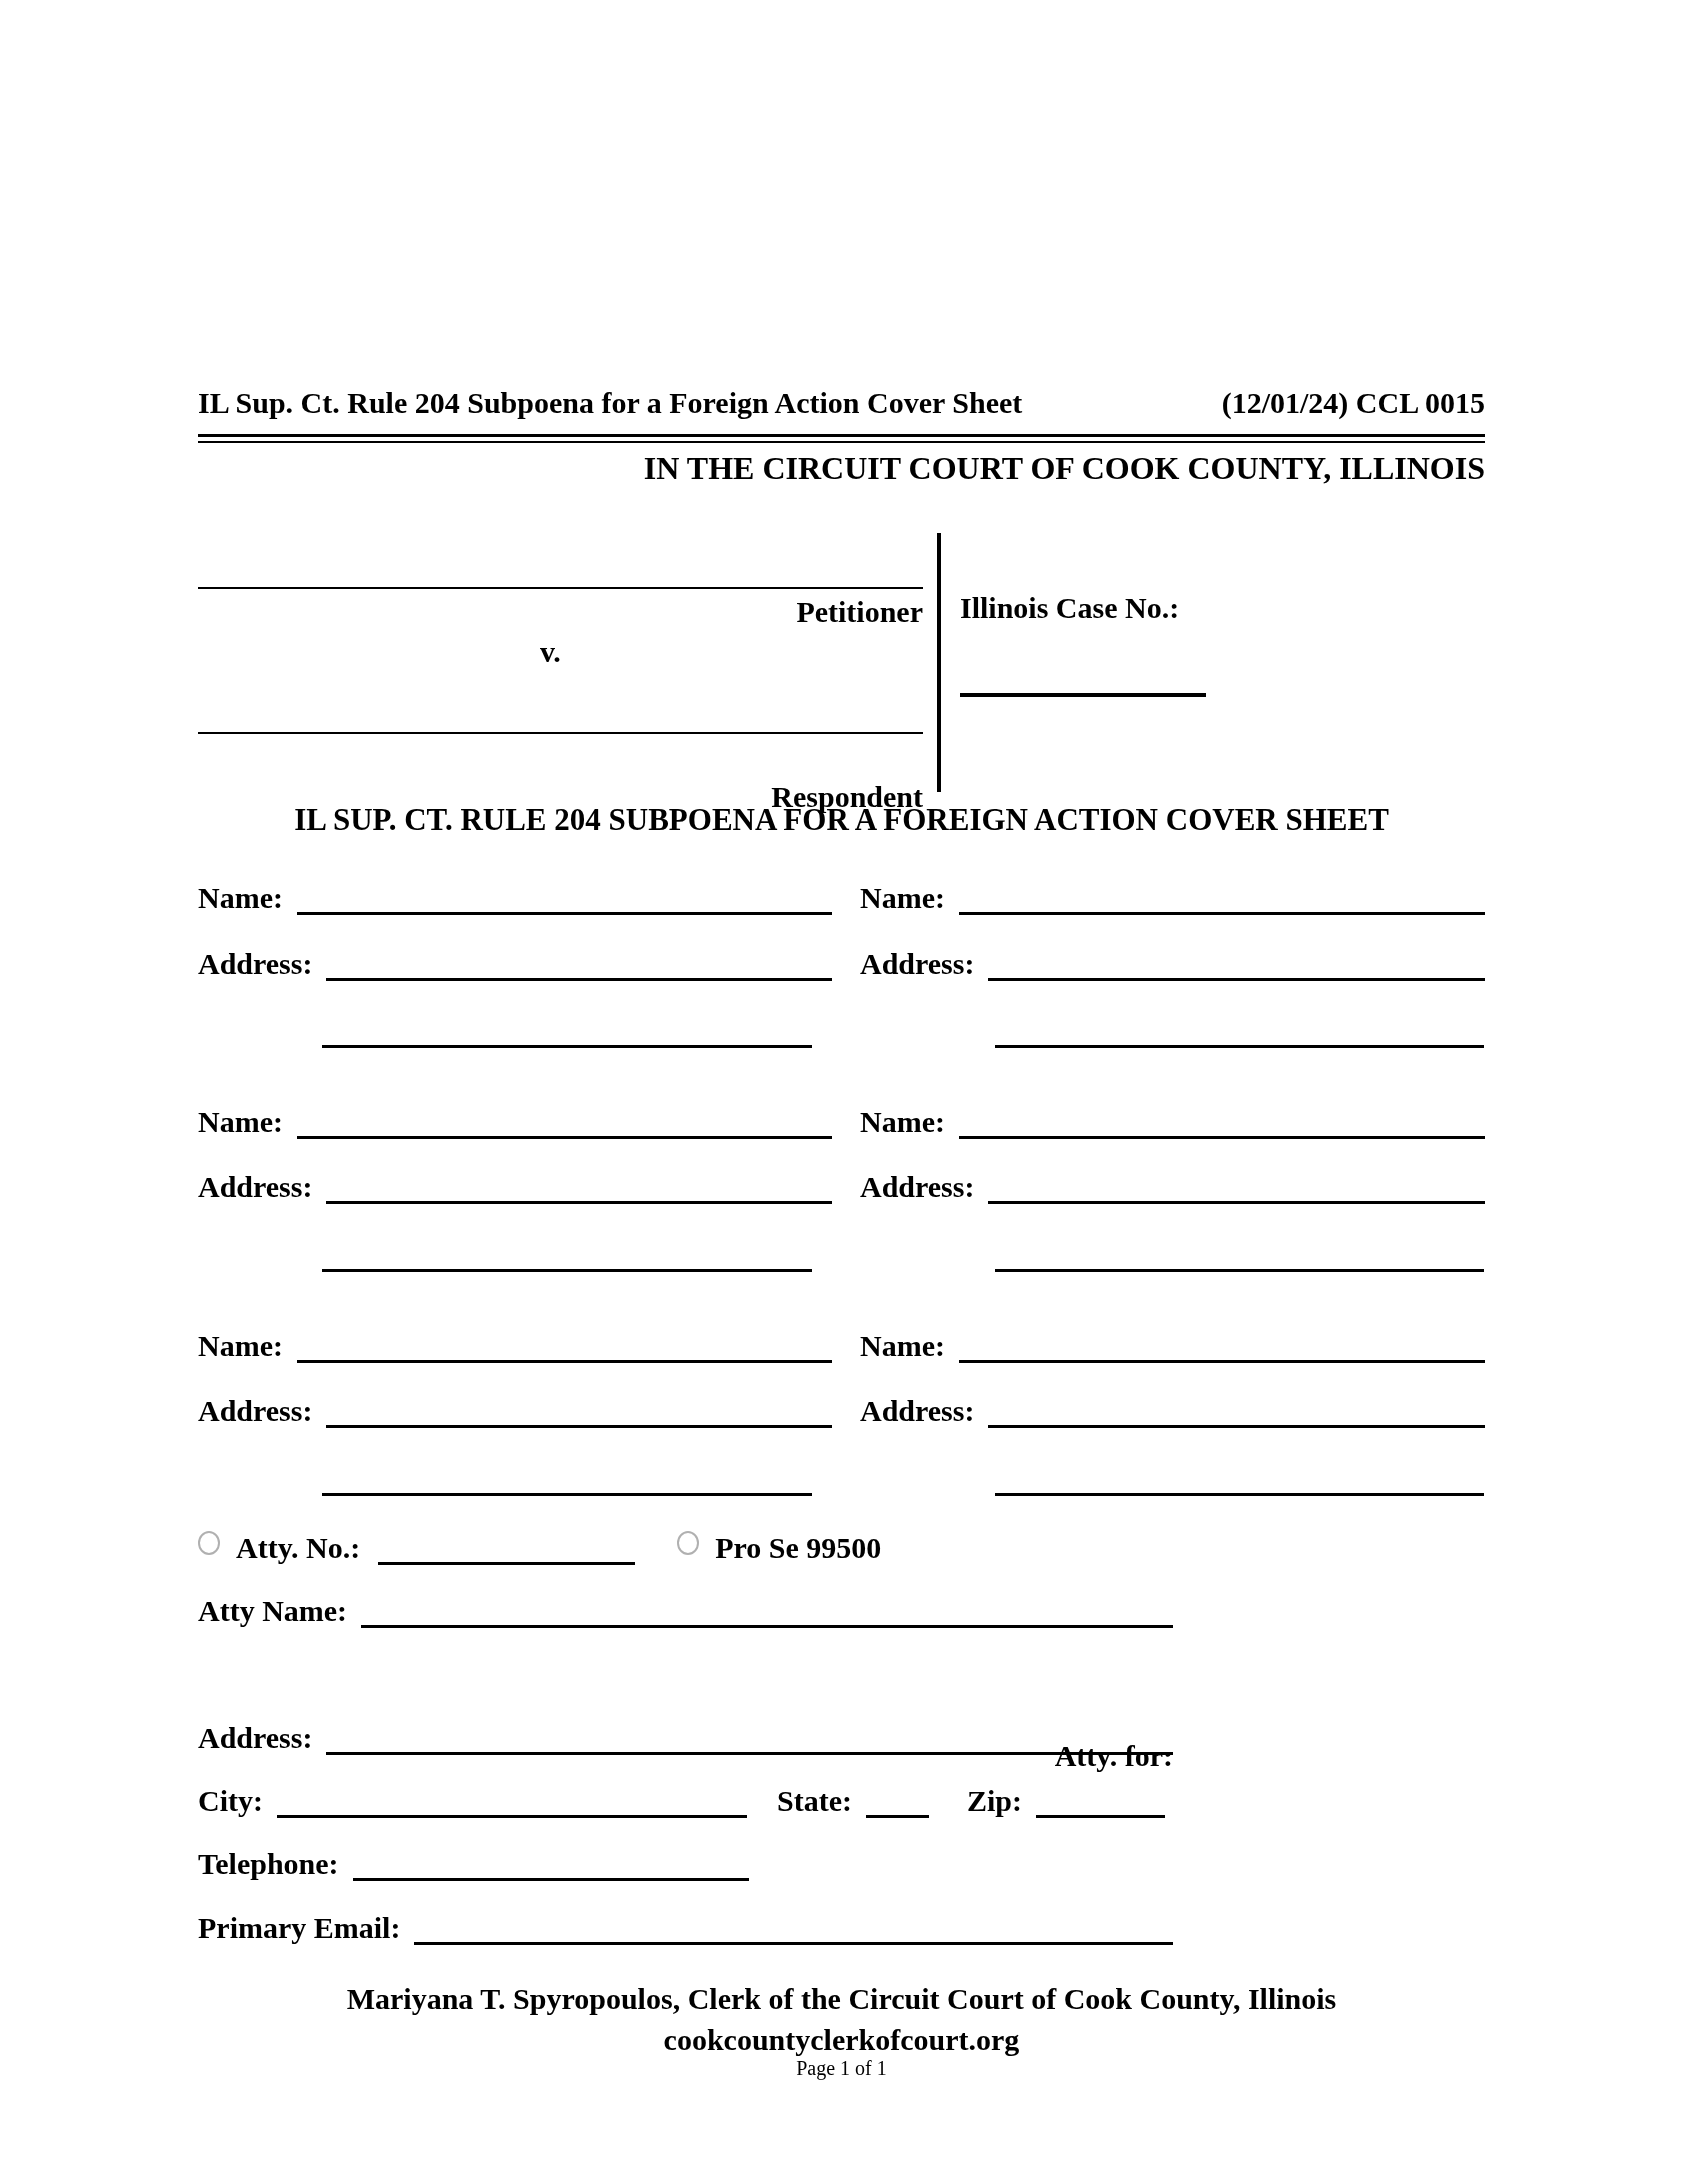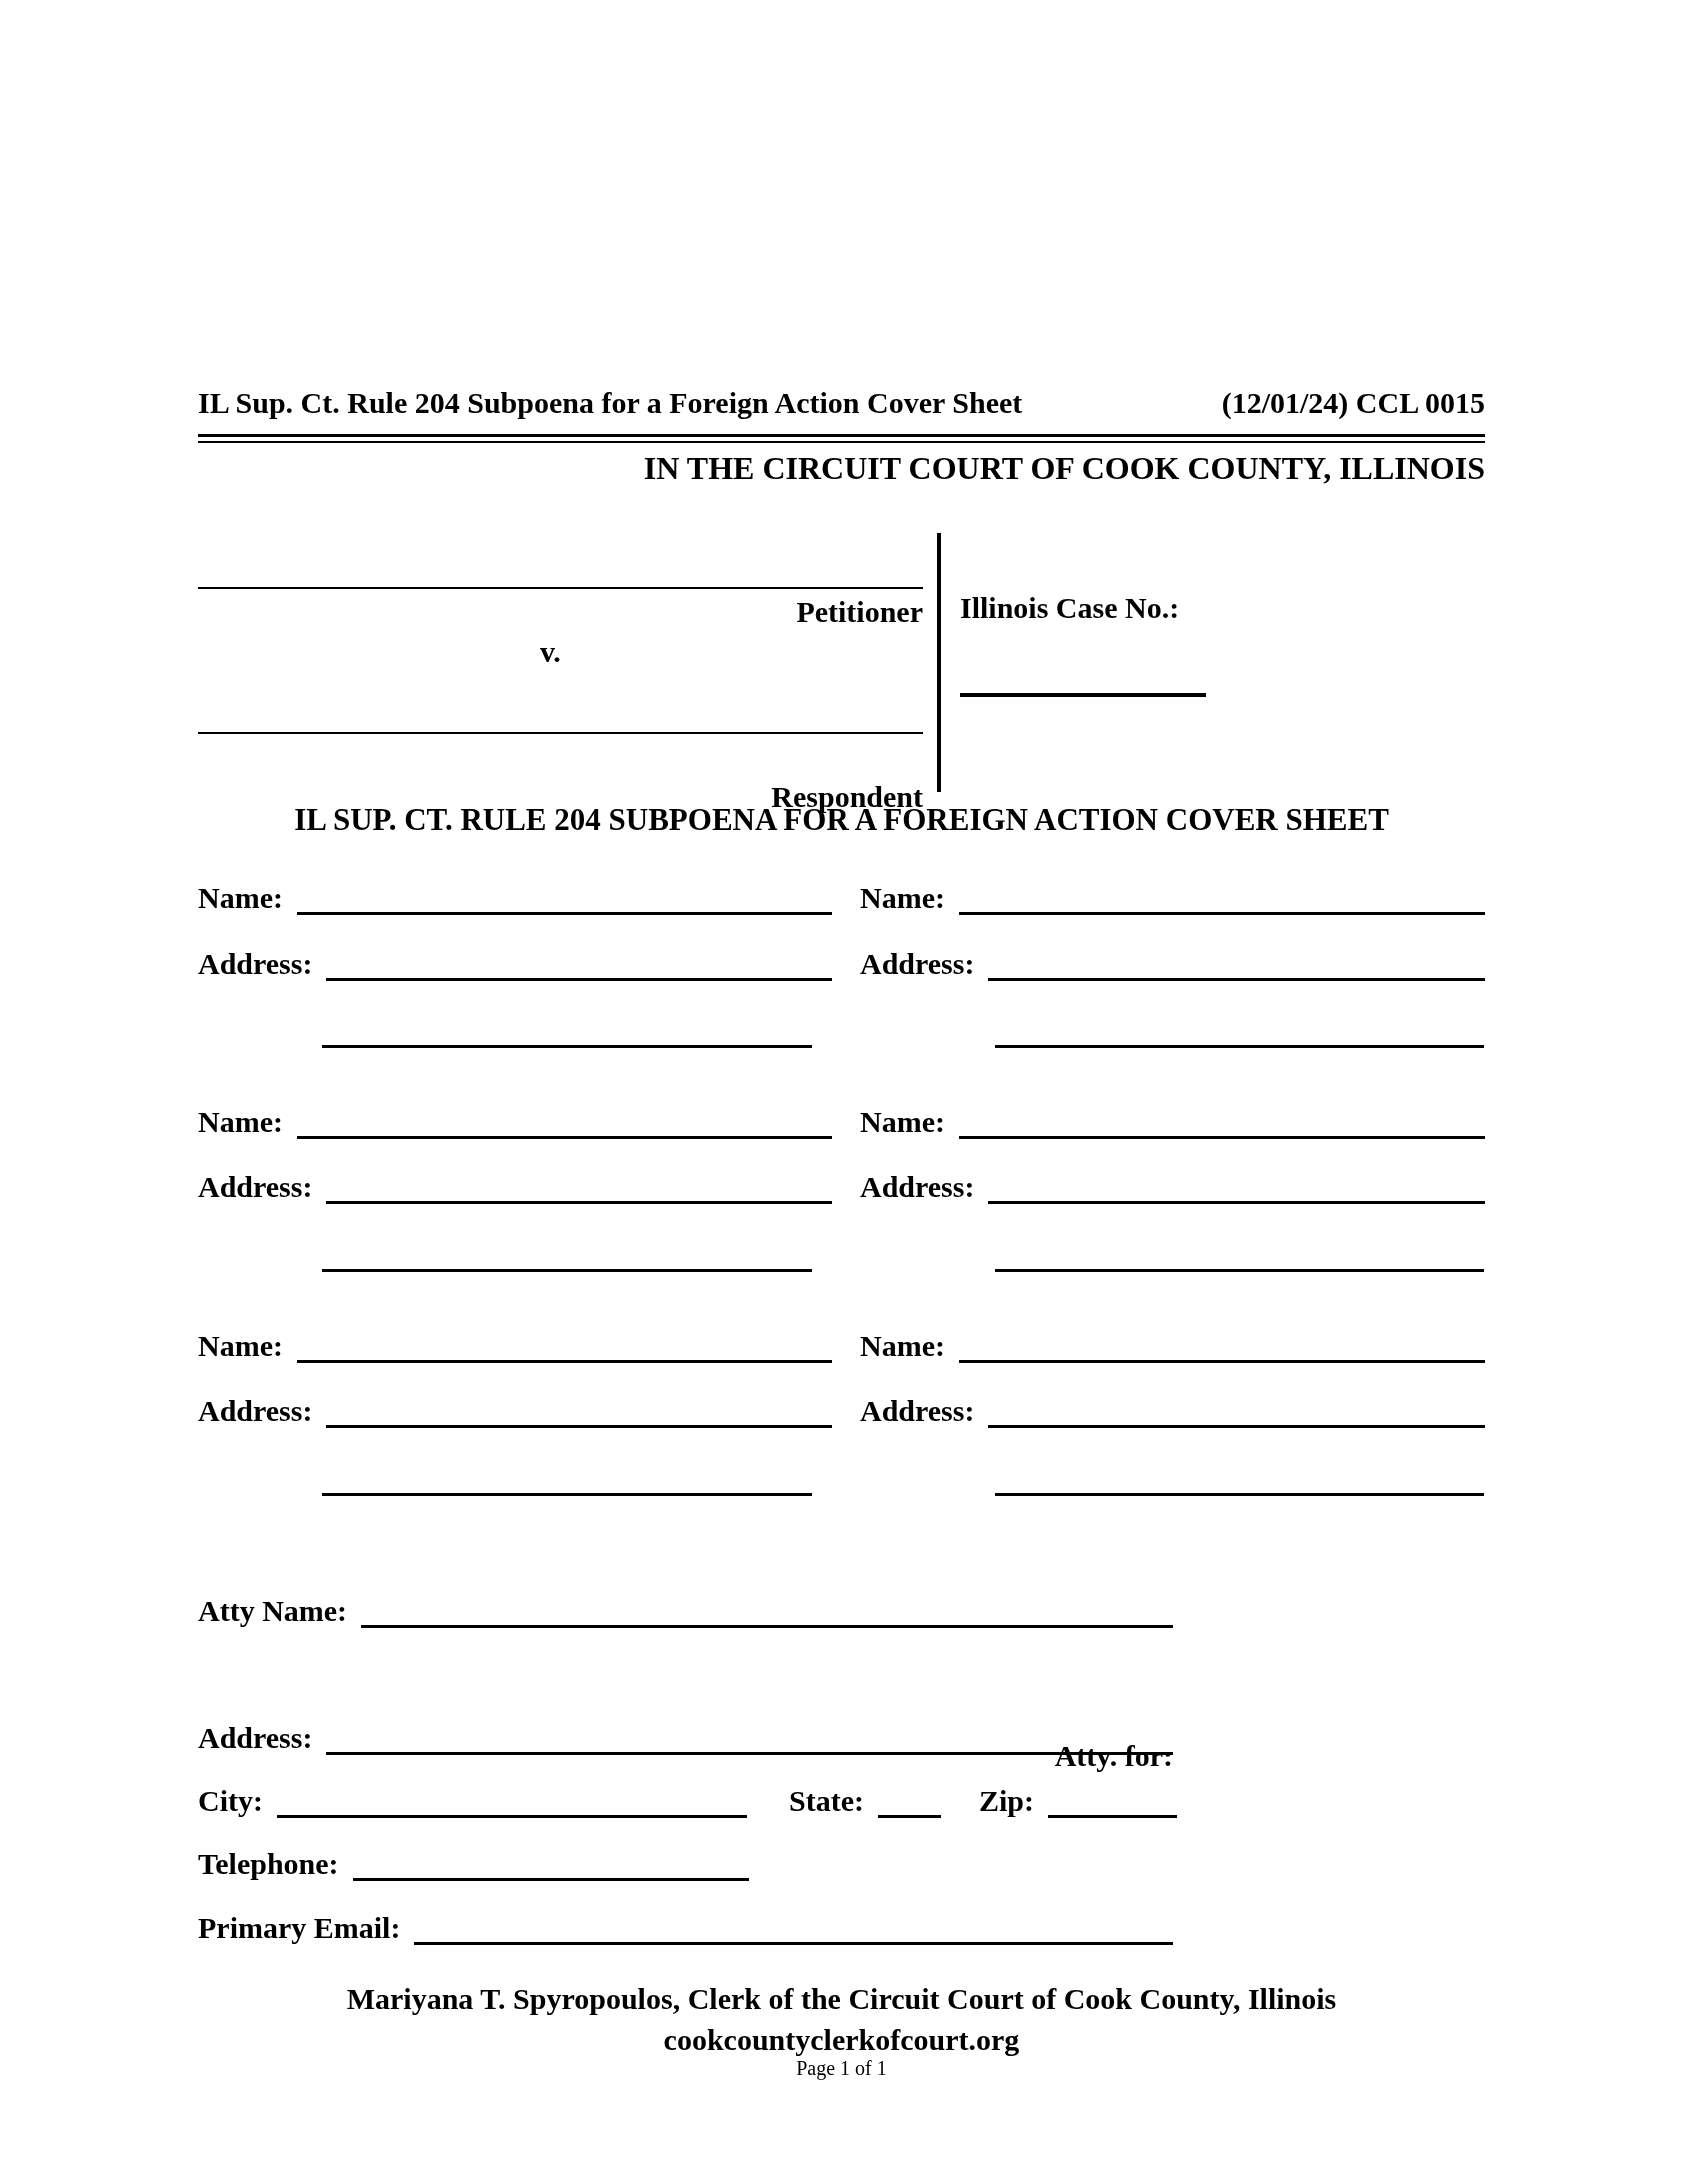--- a/index.html
+++ b/index.html
@@ -122,40 +122,47 @@
   <div class="abs field-row" style="left:860px; top:1319px; width:625px;">
     <span>Name:</span>
     <span class="fill"></span>
   </div>
   <div class="abs field-row" style="left:860px; top:1384px; width:625px;">
     <span>Address:</span>
     <span class="fill"></span>
   </div>
   <div class="abs cont-line" style="left:995px; top:1493px; width:489px;"></div>
 
+  <div class="abs field-row" style="left:198px; top:1521px;">
+    <span class="radio"></span>
+    <span>Atty. No.:</span>
+    <span class="fill fixed" style="width:257px; margin-left:18px;"></span>
+    <span class="radio" style="margin-left:42px;"></span>
+    <span>Pro Se 99500</span>
+  </div>
 
   <div class="abs field-row" style="left:198px; top:1584px; width:975px;">
     <span>Atty Name:</span>
     <span class="fill"></span>
   </div>
 
   <div class="abs field-row" style="left:198px; top:1739px; width:975px;flex-direction:column;">
     <span>Atty. for:</span>
     <span class="fill"></span>
   </div>
 
   <div class="abs field-row" style="left:198px; top:1711px; width:975px;">
     <span>Address:</span>
     <span class="fill"></span>
   </div>
 
   <div class="abs field-row" style="left:198px; top:1774px;">
     <span>City:</span>
     <span class="fill fixed" style="width:470px;"></span>
-    <span style="margin-left:42px;">State:</span>
+    <span style="margin-left:30px;">State:</span>
     <span class="fill fixed" style="width:63px;"></span>
     <span style="margin-left:38px;">Zip:</span>
     <span class="fill fixed" style="width:129px;"></span>
   </div>
 
   <div class="abs field-row" style="left:198px; top:1837px;">
     <span>Telephone:</span>
     <span class="fill fixed" style="width:396px;"></span>
   </div>
 

